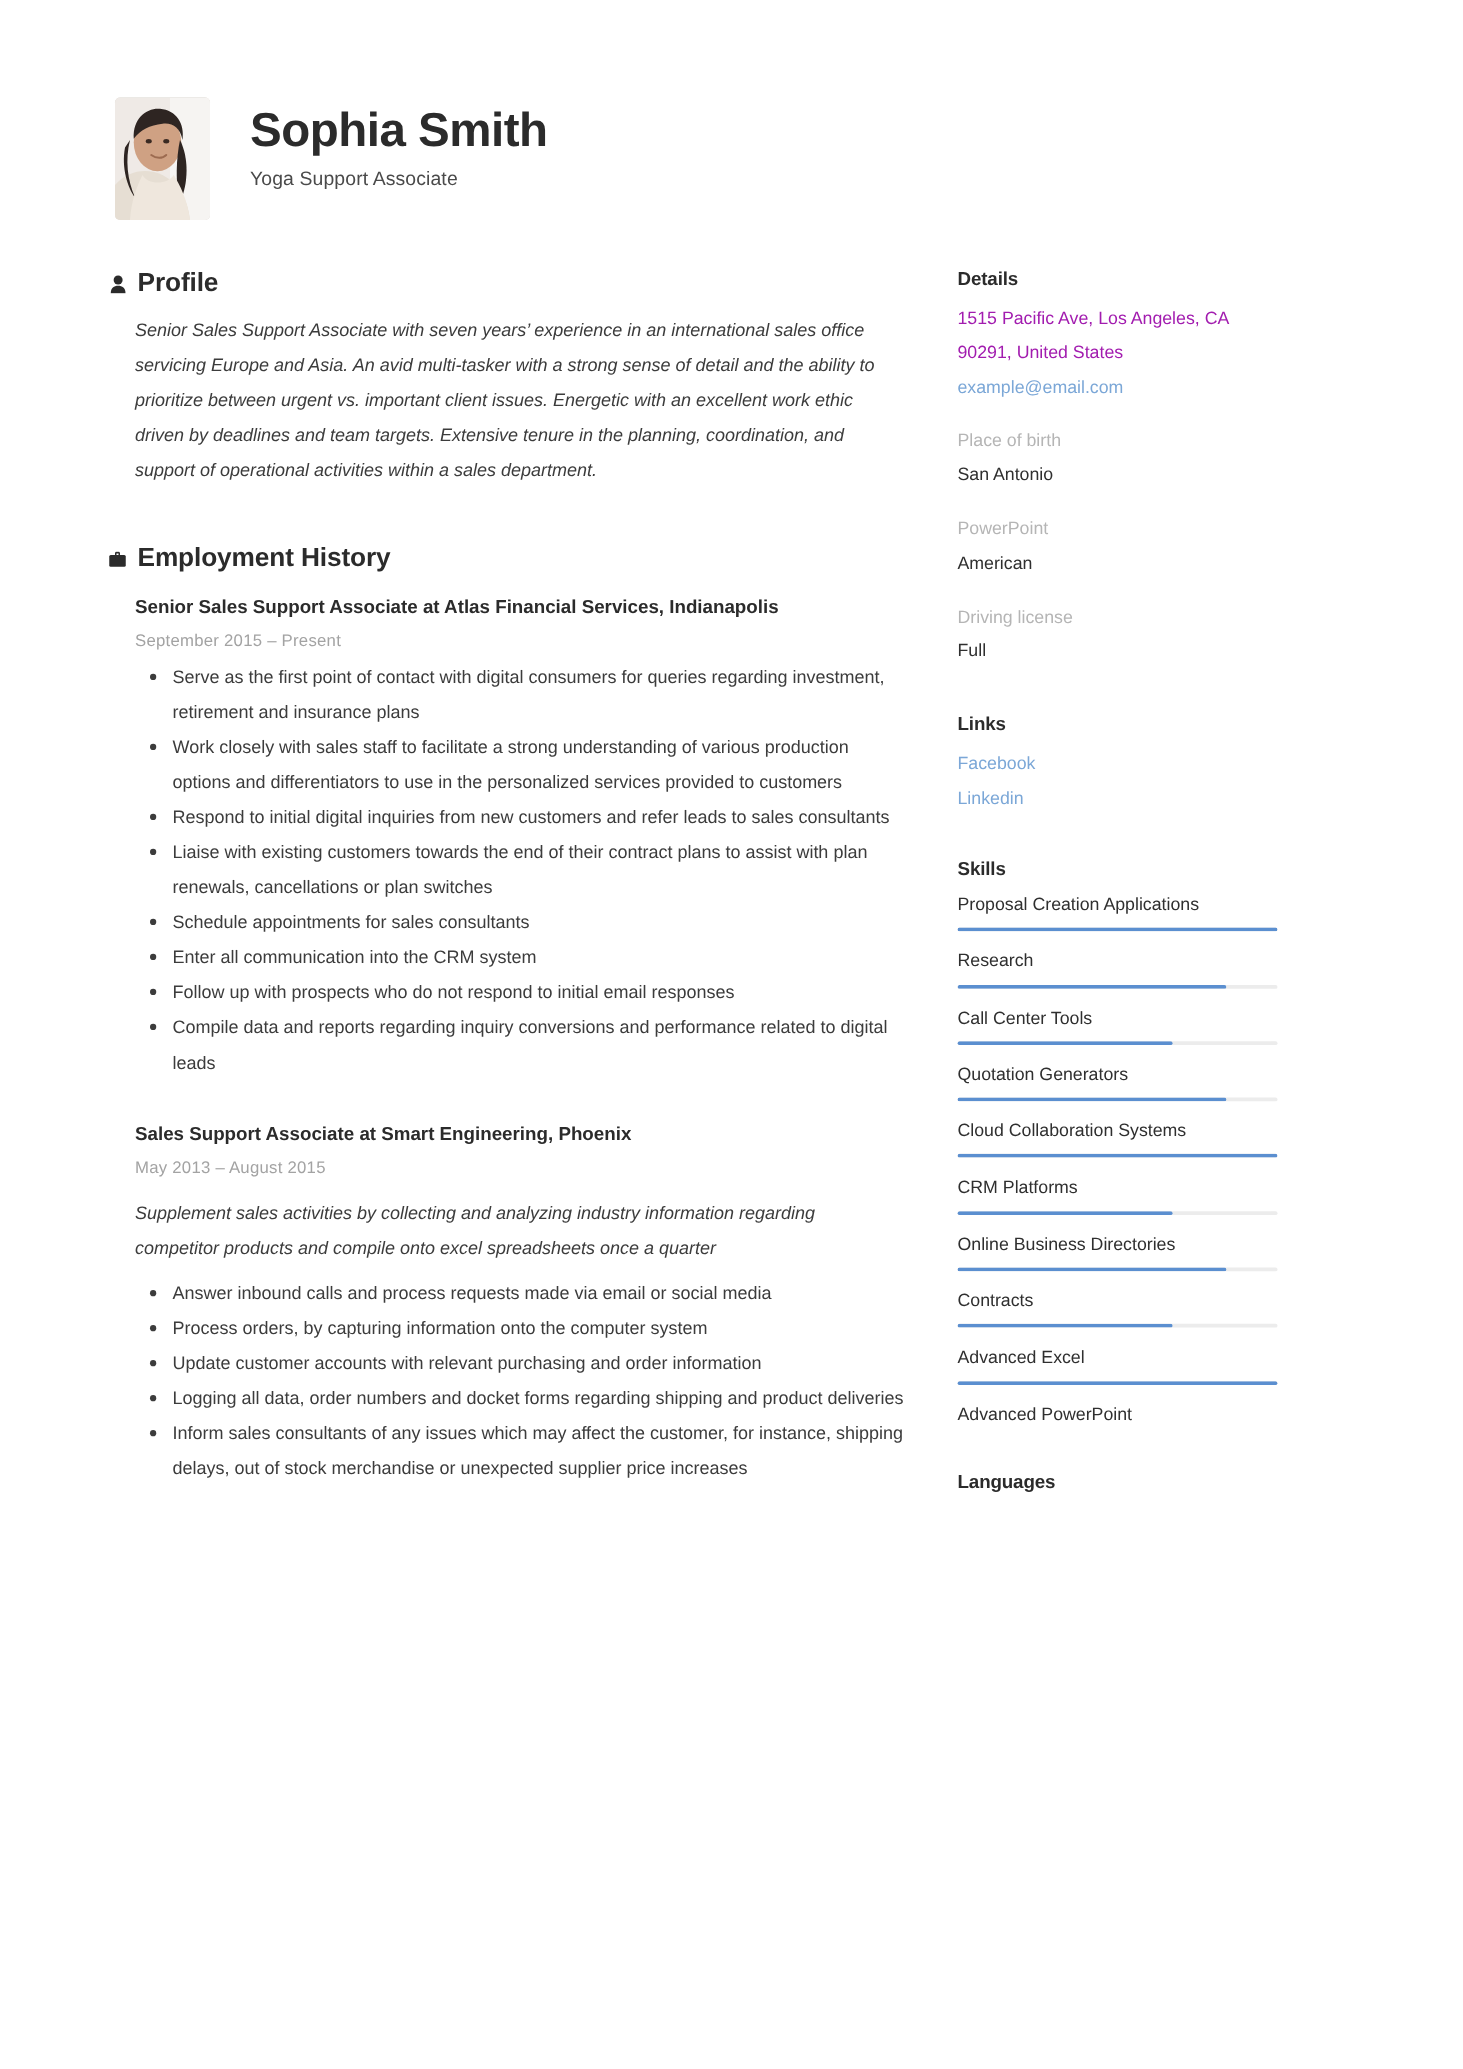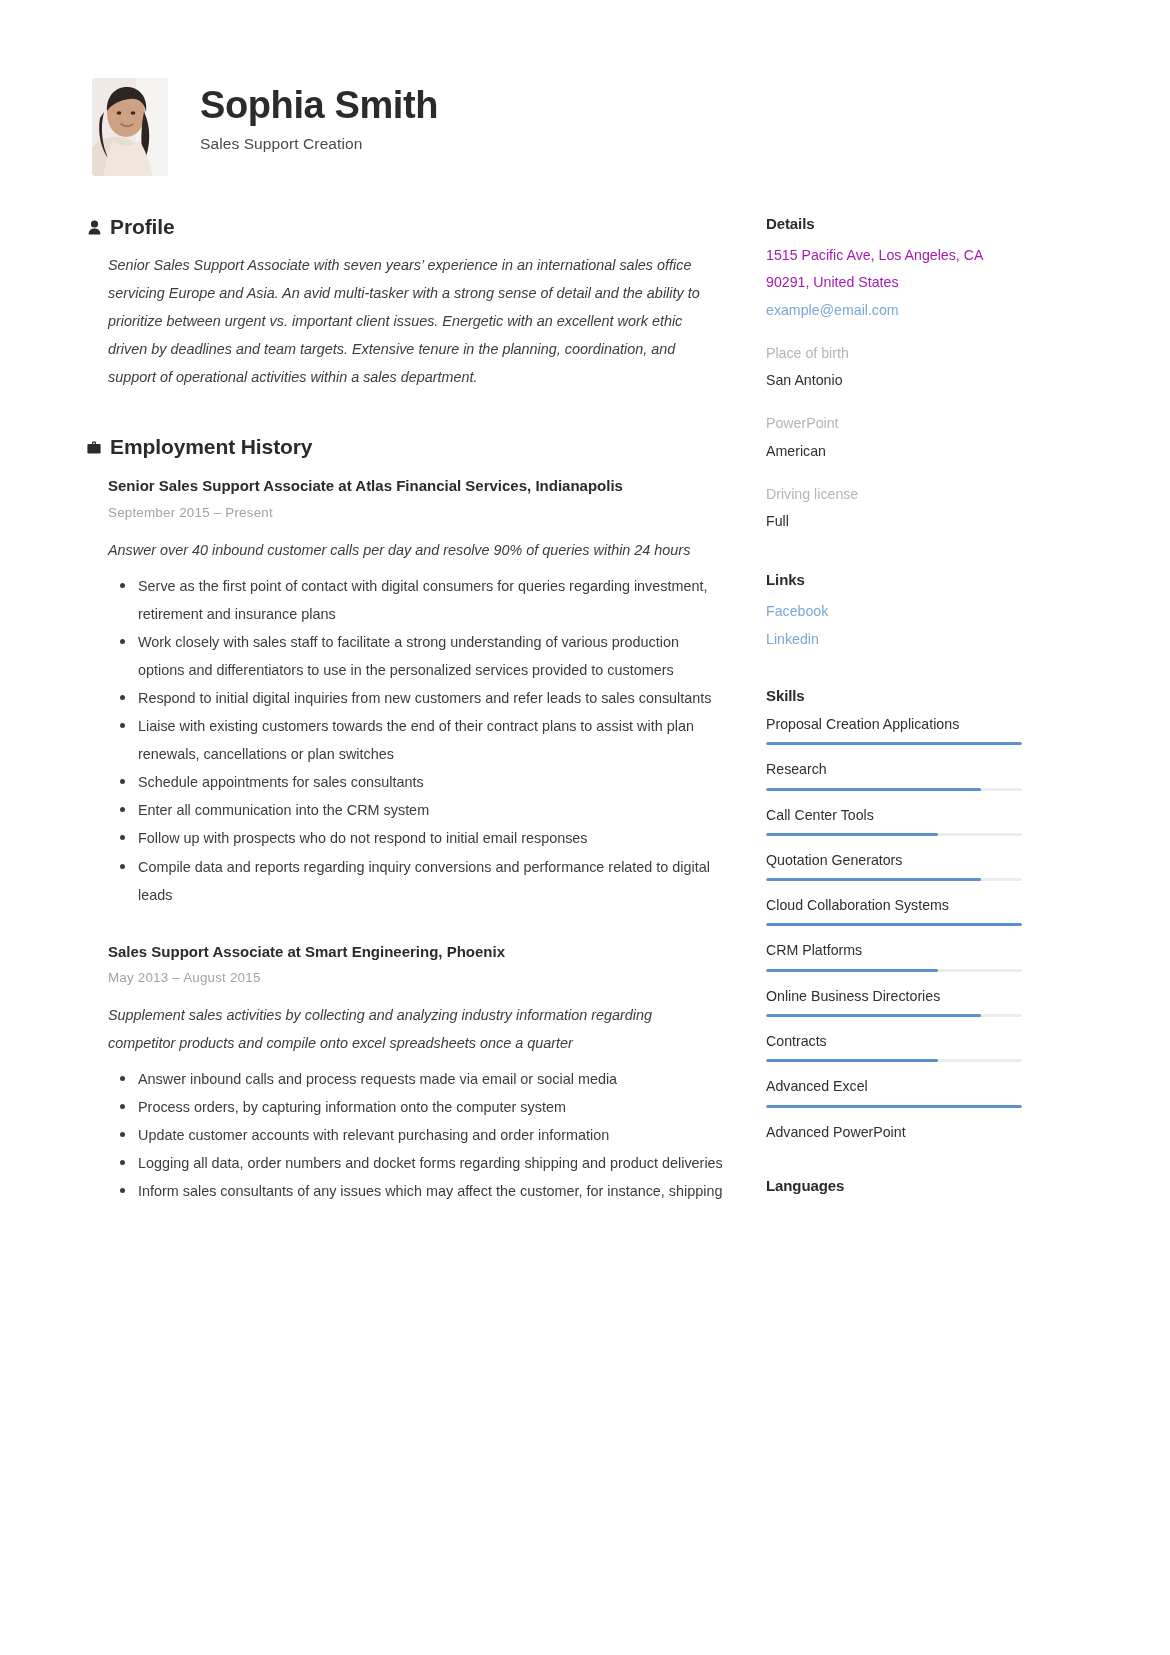--- a/index.html
+++ b/index.html
@@ -233,21 +233,21 @@
         <path d="M54 32 C60 46 60 64 54 82 C62 70 66 50 60 34 Z" fill="#33282400"></path>
         <path d="M52 34 C59 48 59 68 52 84 C48 70 49 48 52 34 Z" fill="#2e2522"></path>
         <path d="M22 62 C26 70 42 70 47 62 C52 70 58 82 60 98 L12 98 C13 82 18 70 22 62 Z" fill="#efe7dd"></path>
         <ellipse cx="27" cy="35" rx="2.4" ry="1.8" fill="#3a2a22"></ellipse>
         <ellipse cx="41" cy="35" rx="2.4" ry="1.8" fill="#3a2a22"></ellipse>
         <path d="M29 46 C33 49 38 49 41 46" stroke="#9c6b50" stroke-width="1.6" fill="none" stroke-linecap="round"></path>
       </svg>
     </div>
     <div class="name-block">
       <div class="name">Sophia Smith</div>
-      <div class="job-title">Sales Support Creation</div>
+      <div class="job-title">Yoga Support Associate</div>
     </div>
   </div>
 
   <div class="left-col">
 
     <div>
       <div class="sec-head">
         <span class="sec-icon">
           <svg width="13" height="15" viewBox="0 0 13 15" aria-hidden="true">
             <circle cx="6.5" cy="4" r="3.6" fill="#2b2b2b"></circle>
@@ -266,21 +266,20 @@
             <path d="M5 1.6 C5 0.9 5.5 0.4 6.2 0.4 L7.8 0.4 C8.5 0.4 9 0.9 9 1.6 L9 2.9 L7.8 2.9 L7.8 1.7 L6.2 1.7 L6.2 2.9 L5 2.9 Z" fill="#2b2b2b"></path>
             <rect x="0.4" y="2.9" width="13.2" height="9.5" rx="1.2" fill="#2b2b2b"></rect>
           </svg>
         </span>
         <span class="sec-title">Employment History</span>
       </div>
 
       <div class="job">
         <div class="job-heading">Senior Sales Support Associate at Atlas Financial Services, Indianapolis</div>
         <div class="job-dates">September 2015  –  Present</div>
-        <div class="job-desc">Answer over 40 inbound customer calls per day and resolve 90% of queries within 24 hours</div>
         <ul class="bullets">
           <li>Serve as the first point of contact with digital consumers for queries regarding investment, retirement and insurance plans</li>
           <li>Work closely with sales staff to facilitate a strong understanding of various production options and differentiators to use in the personalized services provided to customers</li>
           <li>Respond to initial digital inquiries from new customers and refer leads to sales consultants</li>
           <li>Liaise with existing customers towards the end of their contract plans to assist with plan renewals, cancellations or plan switches</li>
           <li>Schedule appointments for sales consultants</li>
           <li>Enter all communication into the CRM system</li>
           <li>Follow up with prospects who do not respond to initial email responses</li>
           <li>Compile data and reports regarding inquiry conversions and performance related to digital leads</li>
         </ul>

